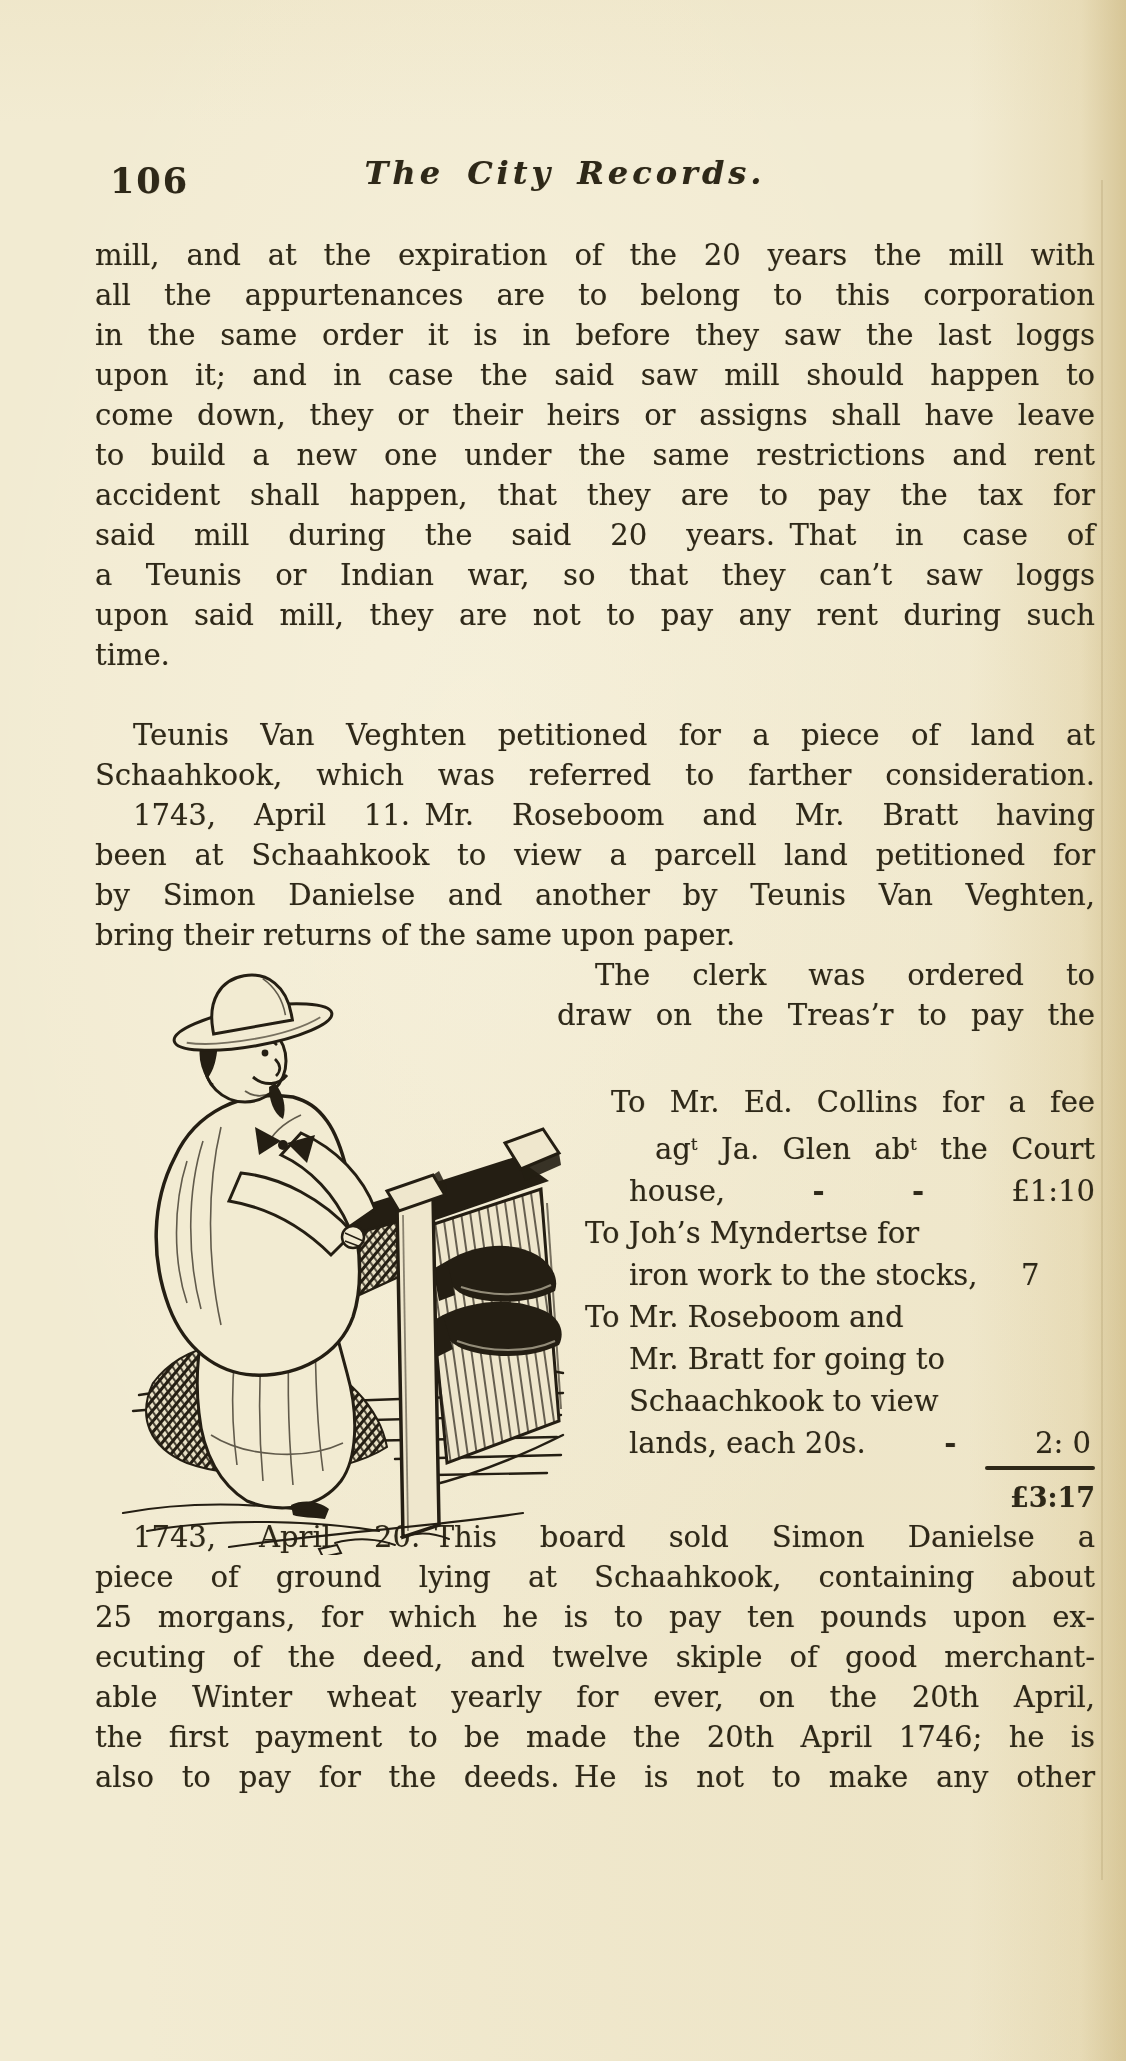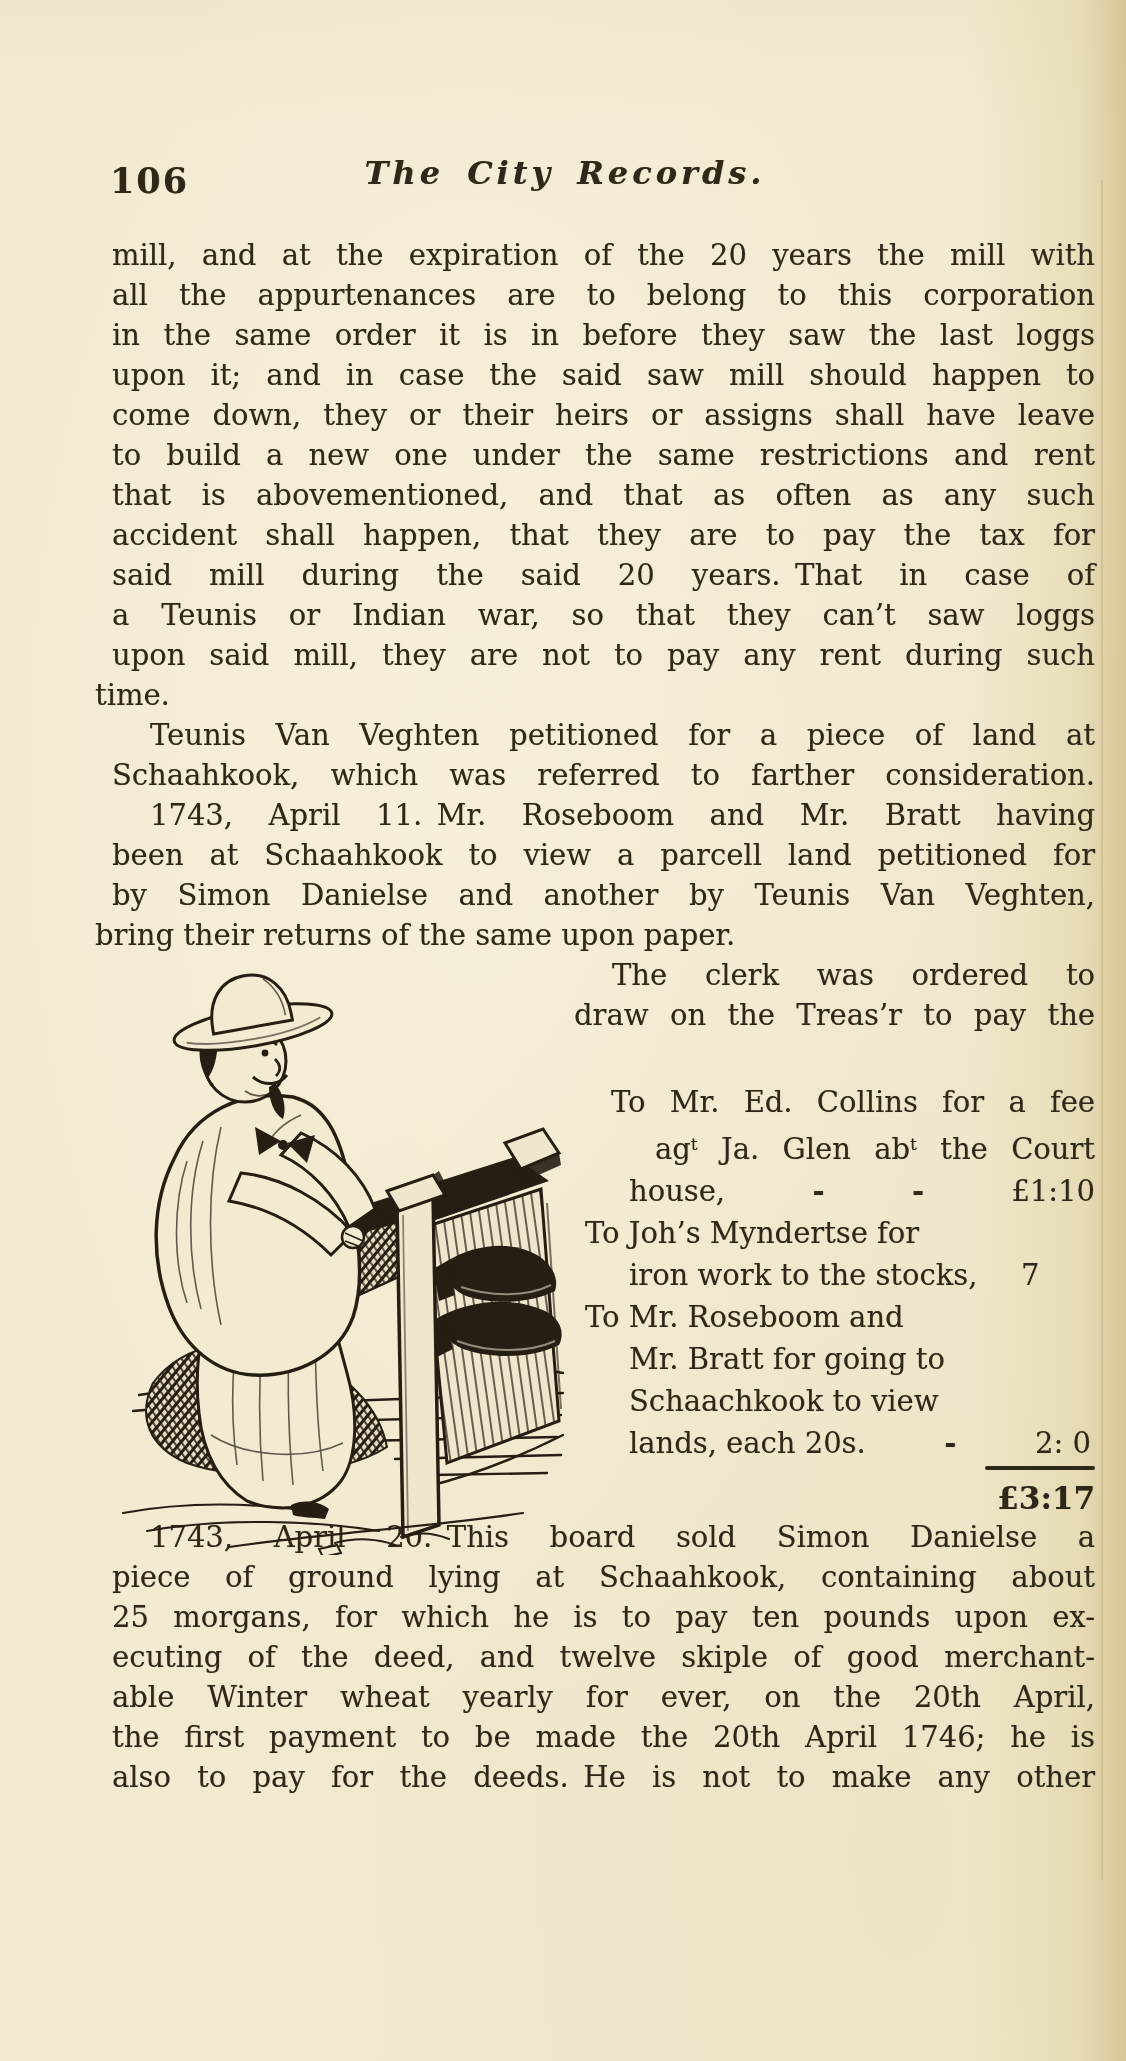--- a/index.html
+++ b/index.html
@@ -25,54 +25,53 @@
   .abs{position:absolute;}
   .pgnum{left:110px;top:160px;font-size:35px;font-weight:bold;letter-spacing:2px;}
   .running-head{left:65px;top:154px;width:1000px;text-align:center;
     font-style:italic;font-weight:bold;font-size:32px;letter-spacing:4px;word-spacing:8px;}
   .para{font-size:29px;line-height:40px;}
   .p1{left:95px;top:235px;width:1000px;}
   .p2{left:95px;top:715px;width:1000px;}
   .p3{left:95px;top:795px;width:1000px;}
   .clerk{left:557px;top:955px;width:538px;}
   .tline{white-space:pre-wrap;}
-  .tline.just{text-align:justify;text-align-last:justify;margin-left:17px;}
+  .tline.just{text-align:justify;text-align-last:justify;}
   .tline.ind{text-indent:38px;}
   .acct{left:585px;top:1081px;width:510px;font-size:29px;line-height:42px;}
   .arow{display:block;}
   .arow.aind{padding-left:44px;}
   .arow.just-row{text-align:justify;text-align-last:justify;margin-left:26px;}
   .arow.amt-row{display:flex;align-items:baseline;}
   .atext{flex:none;}
   .adash{flex:1;display:flex;justify-content:space-evenly;align-items:center;}
   .adash .d{font-weight:bold;}
   .aamt{flex:none;text-align:left;min-width:60px;}
   .aamt.pad{margin-right:14px;}
   sup{font-size:0.58em;vertical-align:0.55em;letter-spacing:0;}
   .total-rule{left:985px;top:1466px;width:110px;height:4px;background:#2e2818;border-radius:2px;}
-  .total{left:895px;top:1478px;width:200px;text-align:right;font-size:31px;font-weight:bold;line-height:40px;}
+  .total{left:895px;top:1478px;width:200px;text-align:right;font-size:27px;font-weight:bold;line-height:40px;}
   .p5{left:95px;top:1517px;width:1000px;}
   .woodcut{left:95px;top:965px;width:472px;height:590px;}
 </style>
 </head>
 <body>
 
 <div class="page">
 
   <div class="abs pgnum">106</div>
   <div class="abs running-head">The City Records.</div>
 
   <div class="abs para p1">
       <div class="tline just">mill, and at the expiration of the 20 years the mill with</div>
       <div class="tline just">all the appurtenances are to belong to this corporation</div>
       <div class="tline just">in the same order it is in before they saw the last loggs</div>
       <div class="tline just">upon it; and in case the said saw mill should happen to</div>
       <div class="tline just">come down, they or their heirs or assigns shall have leave</div>
       <div class="tline just">to build a new one under the same restrictions and rent</div>
-      <div class="tline just">that is abovementioned, and that as often as any such</div>
       <div class="tline just">accident shall happen, that they are to pay the tax for</div>
       <div class="tline just">said mill during the said 20 years. That in case of</div>
       <div class="tline just">a Teunis or Indian war, so that they can’t saw loggs</div>
       <div class="tline just">upon said mill, they are not to pay any rent during such</div>
       <div class="tline">time.</div>
     </div>
   <div class="abs para p2">
       <div class="tline just ind">Teunis Van Veghten petitioned for a piece of land at</div>
       <div class="tline just">Schaahkook, which was referred to farther consideration.</div>
     </div>

